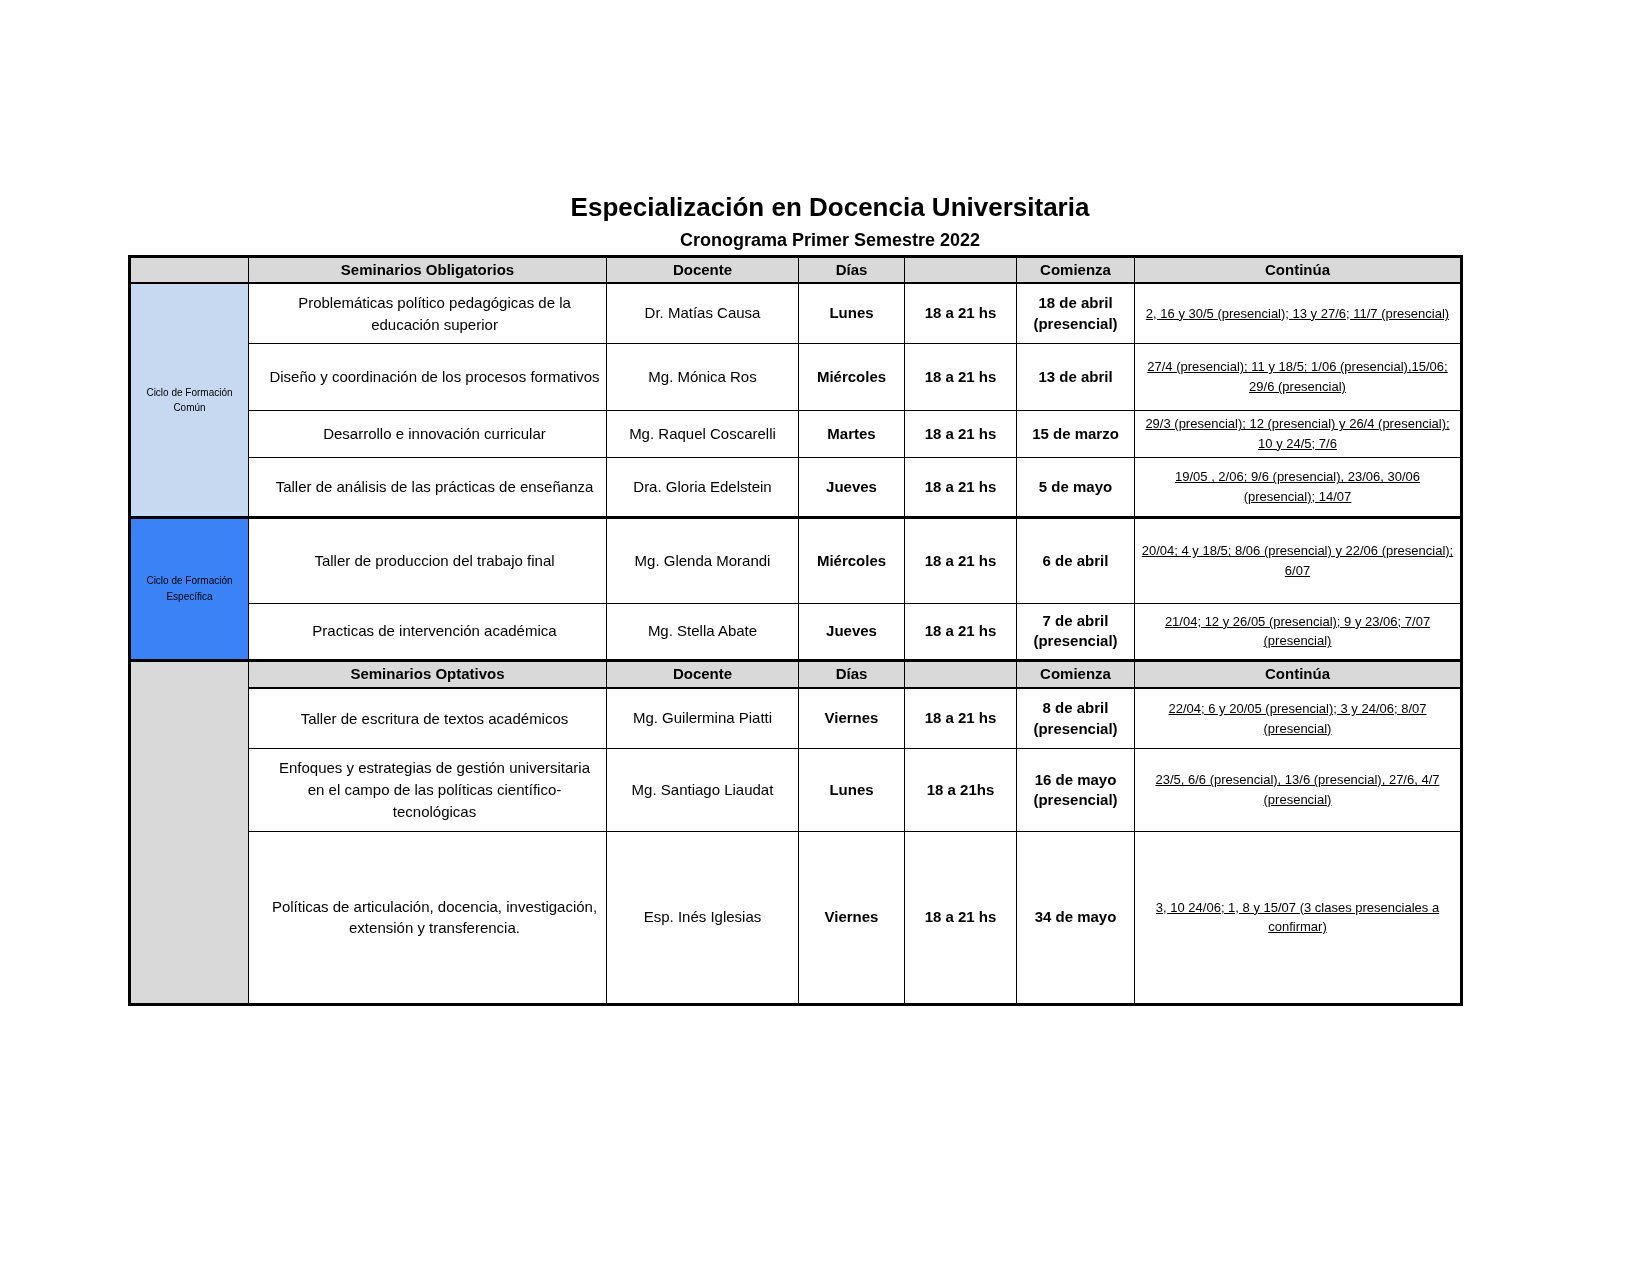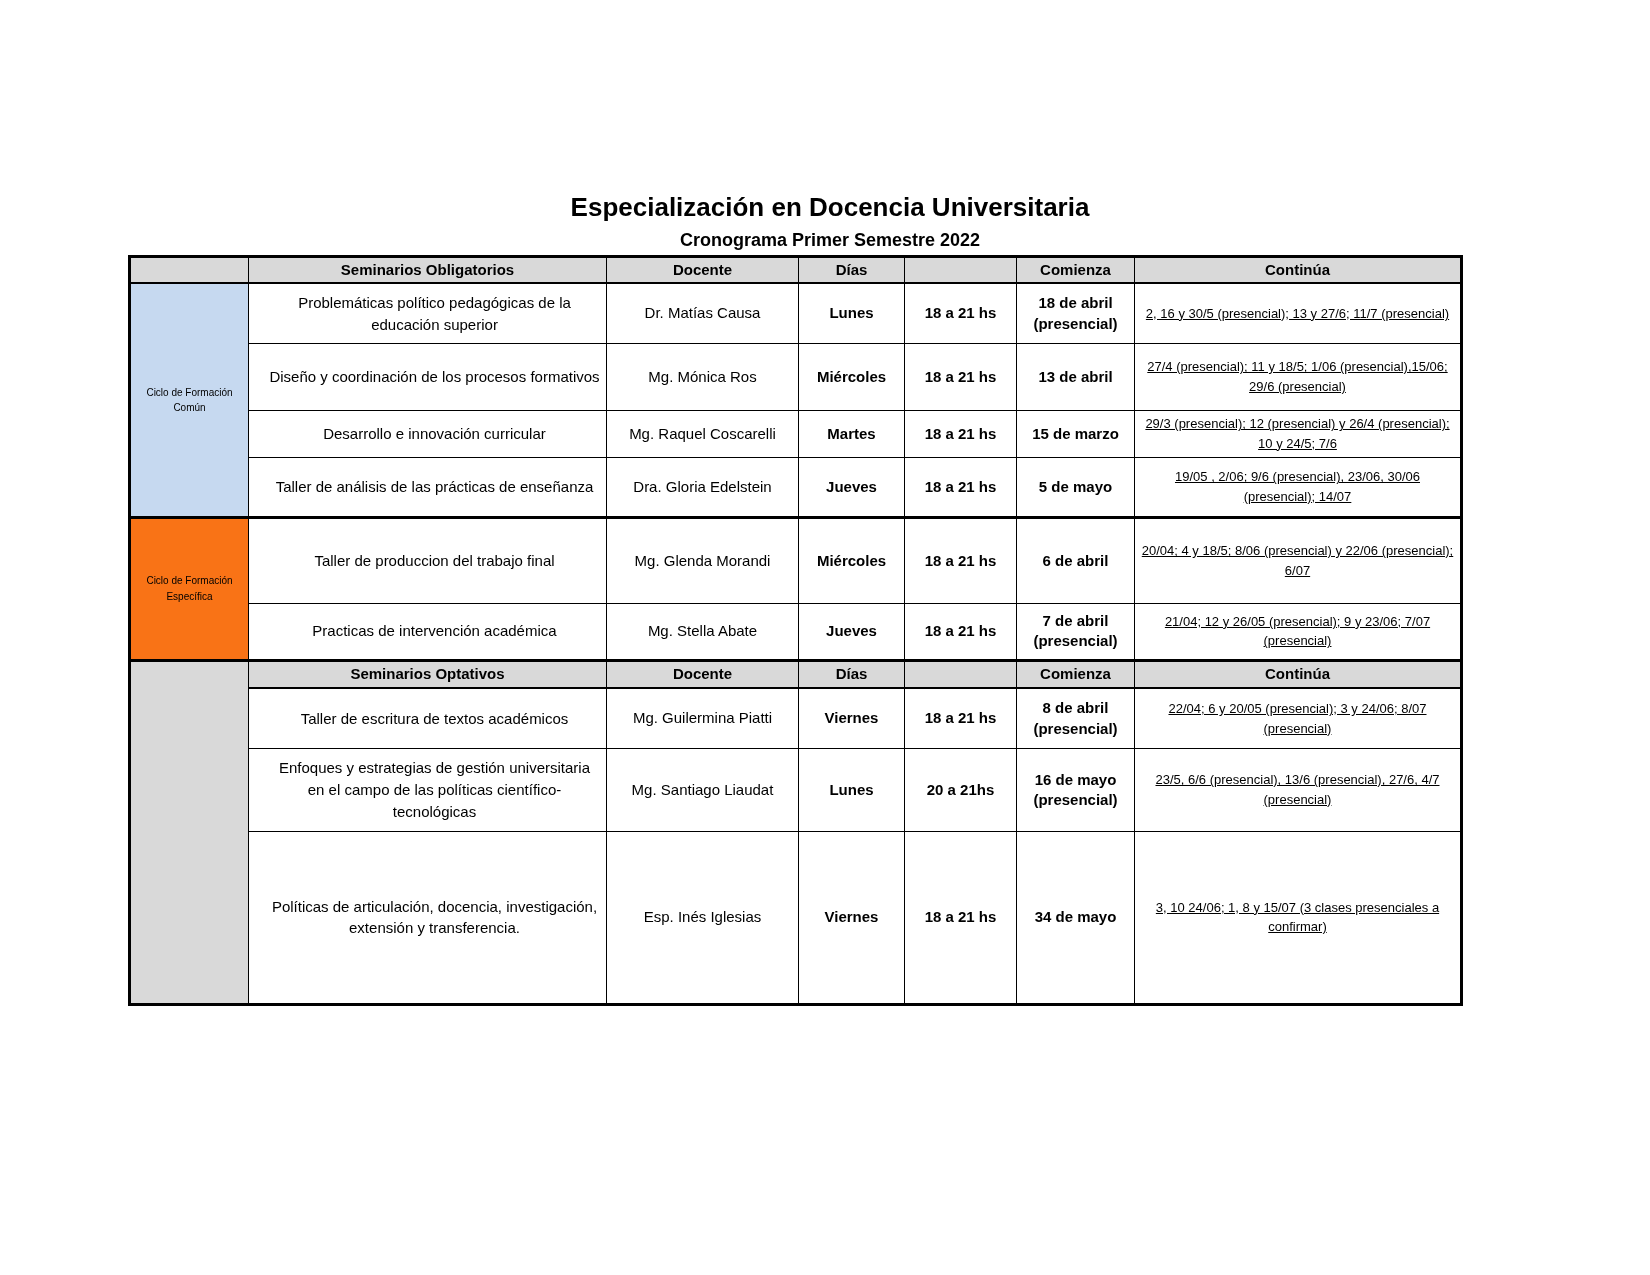--- a/index.html
+++ b/index.html
@@ -54,21 +54,21 @@
     border-bottom: 2.5px solid #000;
   }
   td.secTop { border-top: 3px solid #000; }
 
   td.sidebar {
     font-size: 10px;
     line-height: 1.55;
     padding: 2px 3px;
   }
   td.common   { background: #c6d9f0; }
-  td.specific { background: #f97316; }
+  td.specific { background: #3b82f6; }
   td.optblank { background: #d9d9d9; }
 
   td.dia, td.hrs, td.com { font-weight: bold; }
   td.con { font-size: 13px; line-height: 1.5; text-decoration: underline; }
   td.sem { line-height: 1.45; padding-left: 20px; }
 </style>
 </head>
 <body>
 
 <div class="page">
@@ -165,21 +165,21 @@
       <td class="doc">Mg. Guilermina Piatti</td>
       <td class="dia">Viernes</td>
       <td class="hrs">18 a 21 hs</td>
       <td class="com">8 de abril (presencial)</td>
       <td class="con">22/04; 6 y 20/05 (presencial); 3 y 24/06; 8/07 (presencial)</td>
     </tr>
     <tr class="r8">
       <td class="sem">Enfoques y estrategias de gestión universitaria en el campo de las políticas científico-tecnológicas</td>
       <td class="doc">Mg. Santiago Liaudat</td>
       <td class="dia">Lunes</td>
-      <td class="hrs">20 a 21hs</td>
+      <td class="hrs">18 a 21hs</td>
       <td class="com">16 de mayo (presencial)</td>
       <td class="con">23/5,  6/6 (presencial), 13/6 (presencial), 27/6,  4/7 (presencial)</td>
     </tr>
     <tr class="r9">
       <td class="sem">Políticas de articulación, docencia, investigación, extensión y transferencia.</td>
       <td class="doc">Esp. Inés Iglesias</td>
       <td class="dia">Viernes</td>
       <td class="hrs">18 a 21 hs</td>
       <td class="com">34 de mayo</td>
       <td class="con">3, 10  24/06; 1, 8 y 15/07 (3 clases presenciales a confirmar)</td>

